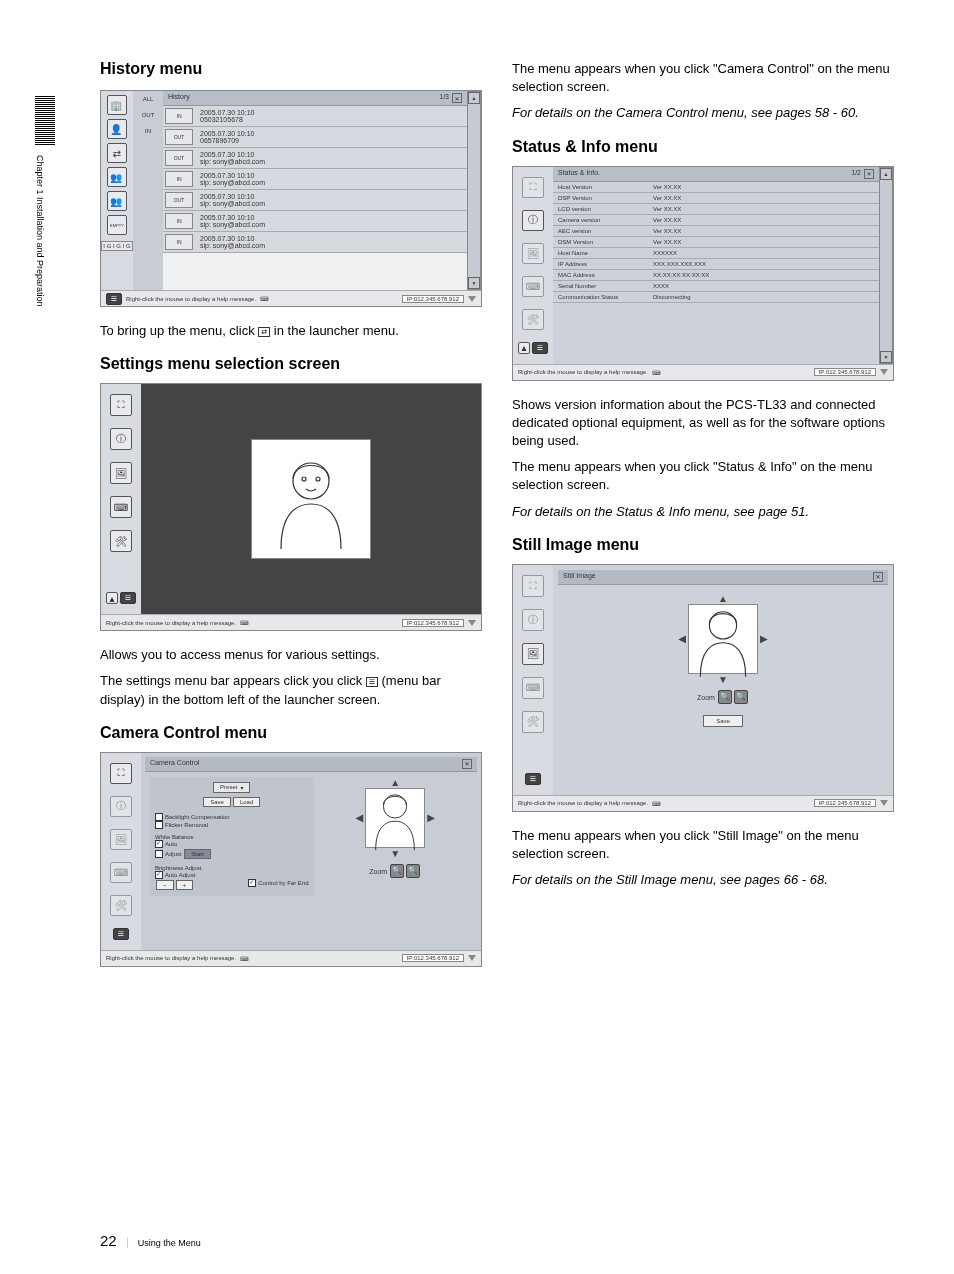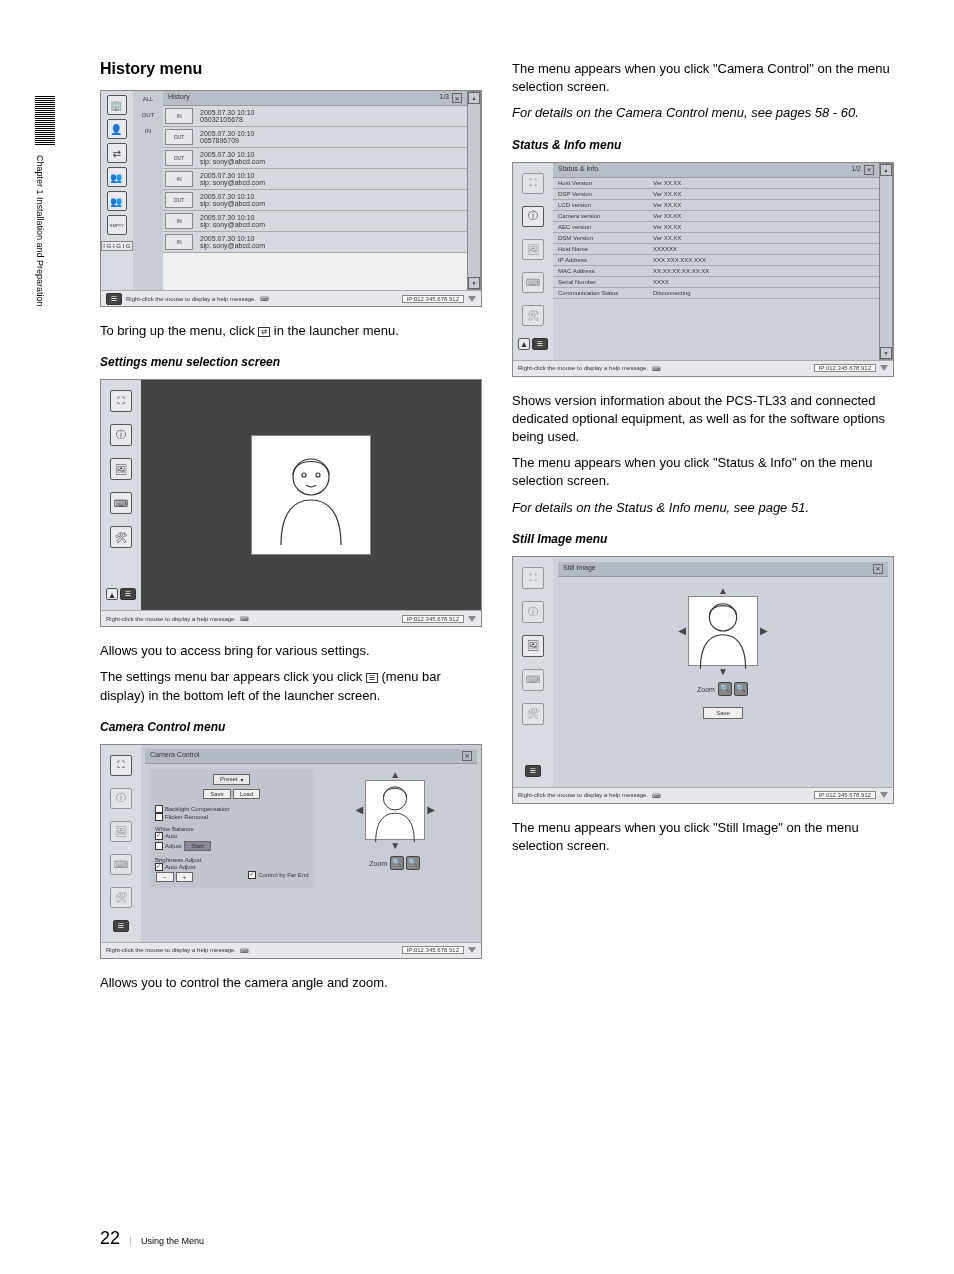--- a/index.html
+++ b/index.html
@@ -3,21 +3,21 @@
 <meta charset="utf-8">
 <style>
 * { margin: 0; padding: 0; box-sizing: border-box; }
 body { width: 954px; height: 1274px; font-family: Arial, sans-serif; background: #fff; position: relative; color: #000; }
 .page { padding: 60px 60px 40px 100px; display: flex; gap: 30px; }
 .col { flex: 1; min-width: 0; }
 .sidebar-tab { position: absolute; left: 35px; top: 95px; }
 .sidebar-tab .bars { width: 20px; height: 50px; background: repeating-linear-gradient(0deg, #000 0, #000 1px, transparent 1px, transparent 2px); }
 .sidebar-tab .label { writing-mode: vertical-rl; font-size: 9px; margin-top: 10px; }
 h2 { font-size: 16px; font-weight: bold; margin-bottom: 12px; }
-h3 { font-size: 12px; font-weight: bold; margin-bottom: 10px; margin-top: 15px; font-style: italic; }
+h3 { font-size: 16px; font-weight: bold; margin-bottom: 10px; margin-top: 15px; }
 p { font-size: 13px; line-height: 1.4; margin-bottom: 8px; }
 .italic { font-style: italic; }
 .screenshot { border: 1px solid #888; background: #eef0f2; margin-bottom: 15px; font-size: 7px; color: #333; position: relative; }
 .ss-history { height: 217px; }
 .ss-settings { height: 248px; }
 .ss-camera { height: 215px; }
 .ss-status { height: 215px; }
 .ss-still { height: 248px; }
 .ss-body { display: flex; height: calc(100% - 16px); }
 .ss-sidebar { width: 32px; background: #d8dce2; display: flex; flex-direction: column; align-items: center; padding: 4px 0; gap: 4px; }
@@ -55,21 +55,21 @@
 .dropdown { border: 1px solid #666; background: #e8e8e8; padding: 1px 6px; font-size: 6px; display: inline-flex; align-items: center; gap: 3px; }
 .checkbox { width: 8px; height: 8px; border: 1px solid #333; display: inline-block; vertical-align: middle; margin-right: 2px; background: #fff; }
 .checkbox.checked::after { content: '✓'; font-size: 6px; position: relative; top: -2px; }
 .status-table { width: 100%; font-size: 6px; }
 .status-table .row { display: flex; border-bottom: 1px solid #aaa; padding: 2px 0; }
 .status-table .k { width: 100px; padding-left: 5px; }
 .status-table .v { flex: 1; }
 .still-main { flex: 1; background: #cdd2da; padding: 5px; display: flex; flex-direction: column; align-items: center; }
 .still-header { width: 100%; background: #b4bac4; padding: 2px 5px; display: flex; justify-content: space-between; border-bottom: 1px solid #999; }
 .footer-page { position: absolute; bottom: 25px; left: 100px; display: flex; align-items: baseline; gap: 10px; }
-.footer-page .num { font-size: 18px; }
+.footer-page .num { font-size: 15px; }
 .footer-page .txt { font-size: 9px; border-left: 1px solid #ccc; padding-left: 10px; }
 .launcher-row { background: #e6e8ec; border: 1px solid #888; margin-top: 2px; font-size: 6px; padding: 1px; }
 .inline-icon { display: inline-block; width: 12px; height: 10px; border: 1px solid #333; font-size: 7px; text-align: center; line-height: 8px; vertical-align: middle; }
 .zoom-btn { width: 14px; height: 14px; border: 1px solid #444; background: #888; color: #fff; display: inline-flex; align-items: center; justify-content: center; font-size: 8px; margin: 0 1px; border-radius: 2px;}
 .arrow { font-size: 10px; color: #444; }
 </style>
 </head>
 <body>
 
 <div class="sidebar-tab">
@@ -203,21 +203,21 @@
       </div>
     </div>
     <div class="ss-footer">
       <span>Right-click the mouse to display a help message.</span>
       <span>⌨</span>
       <span class="ip">IP:012.345.678.912</span>
       <span class="tri"></span>
     </div>
   </div>
 
-  <p>Allows you to access bring for various settings.</p>
+  <p>Allows you to access menus for various settings.</p>
   <p><span>The settings menu bar appears click you click </span><span class="inline-icon">☰</span><span> (menu bar display) in the bottom left of the launcher screen.</span></p>
 
   <h3>Camera Control menu</h3>
 
   <div class="screenshot ss-camera">
     <div class="cam-body">
       <div class="settings-sidebar">
         <div class="ss-icon">⛶</div>
         <div class="ss-icon" style="opacity:0.5">ⓘ</div>
         <div class="ss-icon" style="opacity:0.5">🖼</div>
@@ -268,21 +268,20 @@
       </div>
     </div>
     <div class="ss-footer">
       <span>Right-click the mouse to display a help message.</span>
       <span>⌨</span>
       <span class="ip">IP:012.345.678.912</span>
       <span class="tri"></span>
     </div>
   </div>
 
-  <p>Allows you to control the camera angle and zoom.</p>
 </div>
 
 <div class="col">
   <p>The menu appears when you click "Camera Control" on the menu selection screen.</p>
   <p class="italic">For details on the Camera Control menu, see pages 58 - 60.</p>
 
   <h3>Status &amp; Info menu</h3>
 
   <div class="screenshot ss-status">
     <div class="ss-body">
@@ -411,19 +410,20 @@
     </div>
     <div class="ss-footer">
       <span>Right-click the mouse to display a help message.</span>
       <span>⌨</span>
       <span class="ip">IP:012.345.678.912</span>
       <span class="tri"></span>
     </div>
   </div>
 
   <p>The menu appears when you click "Still Image" on the menu selection screen.</p>
+  <p class="italic">For details on the Still Image menu, see pages 66 - 68.</p>
 </div>
 </div>
 
 <div class="footer-page">
   <span class="num">22</span>
   <span class="txt">Using the Menu</span>
 </div>
 
 </body></html>

